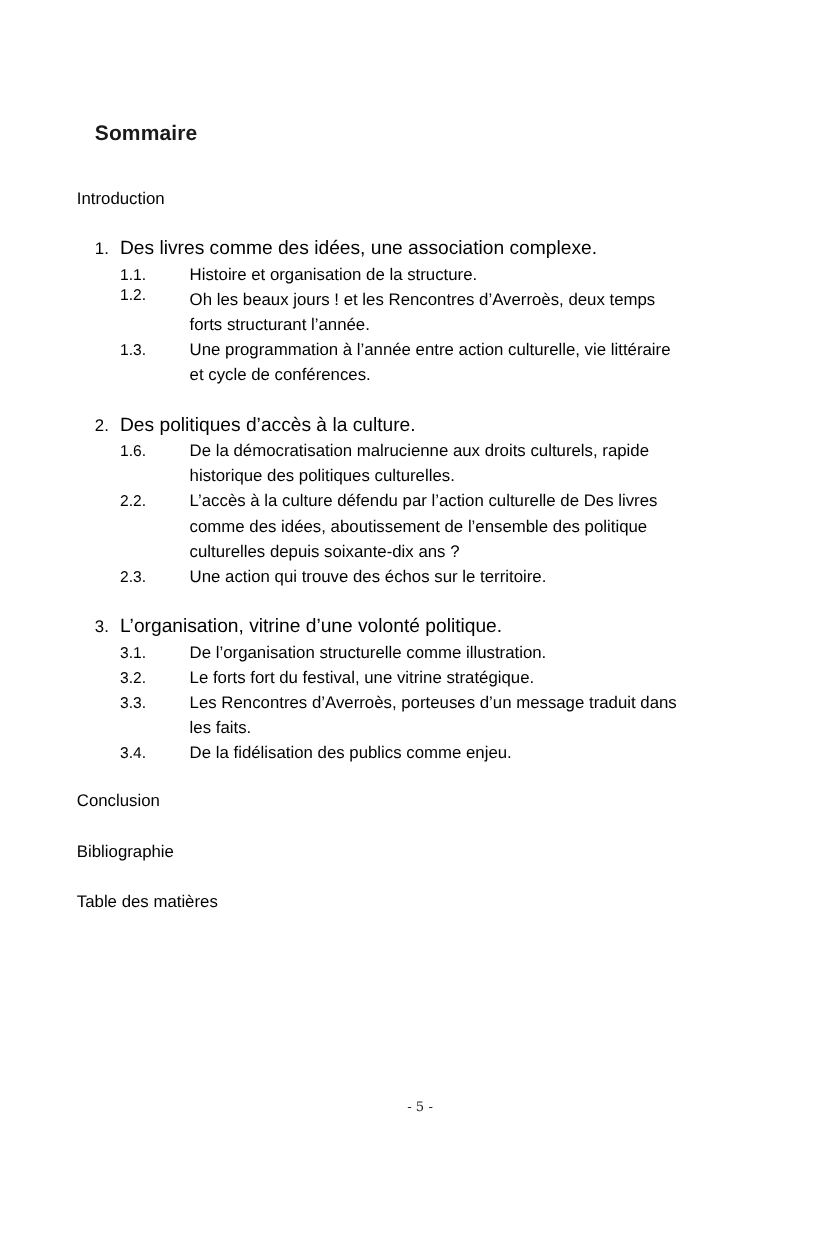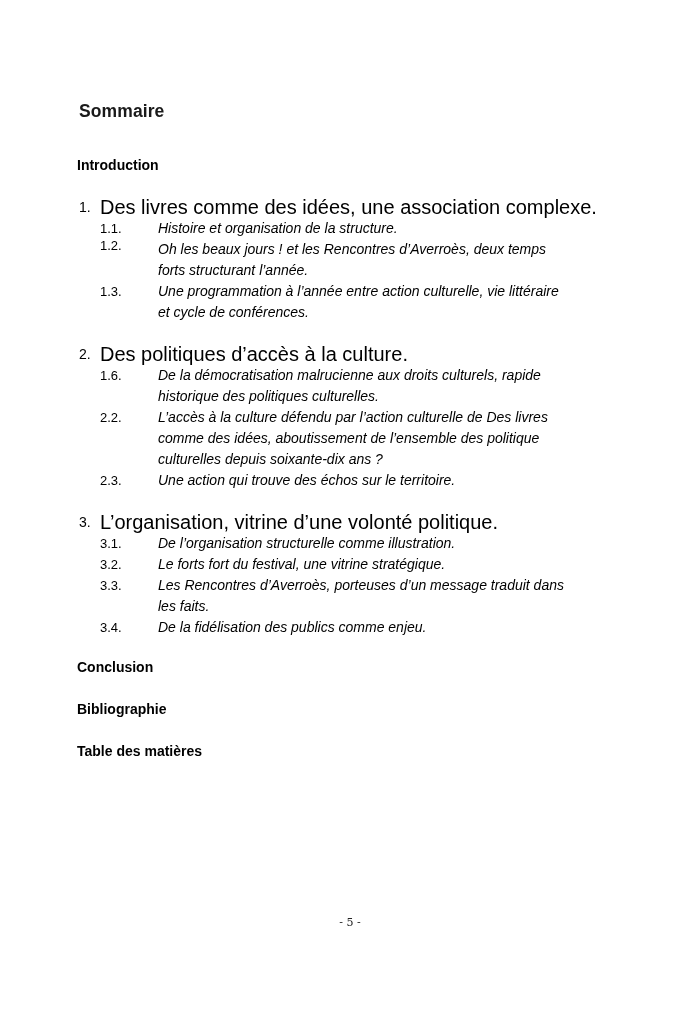--- a/index.html
+++ b/index.html
@@ -6,25 +6,25 @@
     body {
       width: 700px; height: 1028px; position: relative; overflow: hidden;
       font-family: "Liberation Sans", sans-serif; color: #000;
     }
     .page { position: absolute; left: 0; top: 0; width: 700px; height: 1028px; background:#fff; }
     .title {
       position: absolute; left: 79px; top: 101px;
       font-size: 17.5px; font-weight: bold; color: #1a1a1a; letter-spacing: 0.1px;
     }
     .line { position: absolute; font-size: 14px; line-height: 21px; white-space: nowrap; }
-    .top-entry { left: 77px; font-weight: bold; }
+    .top-entry { left: 64px; }
     .num1 { position: absolute; left: 79px; font-size: 14px; line-height: 21px; }
-    .ch-title { position: absolute; left: 100px; font-size: 20px; line-height: 21px; white-space: nowrap; }
+    .ch-title { position: absolute; left: 100px; font-size: 16px; line-height: 21px; white-space: nowrap; }
     .sub-num { position: absolute; left: 100px; font-size: 13px; line-height: 21px; }
-    .sub-text { position: absolute; left: 158px; width: 470px; font-size: 14px; line-height: 21px; font-style: italic; }
+    .sub-text { position: absolute; left: 158px; width: 470px; font-size: 14px; line-height: 21px; }
     .footer {
       position: absolute; left: 0; width: 700px; top: 916px; text-align: center;
       font-family: "DejaVu Serif", serif; font-size: 11px; color: #222;
     }
   </style>
 </head>
 <body>
 
 <div class="page">
 

